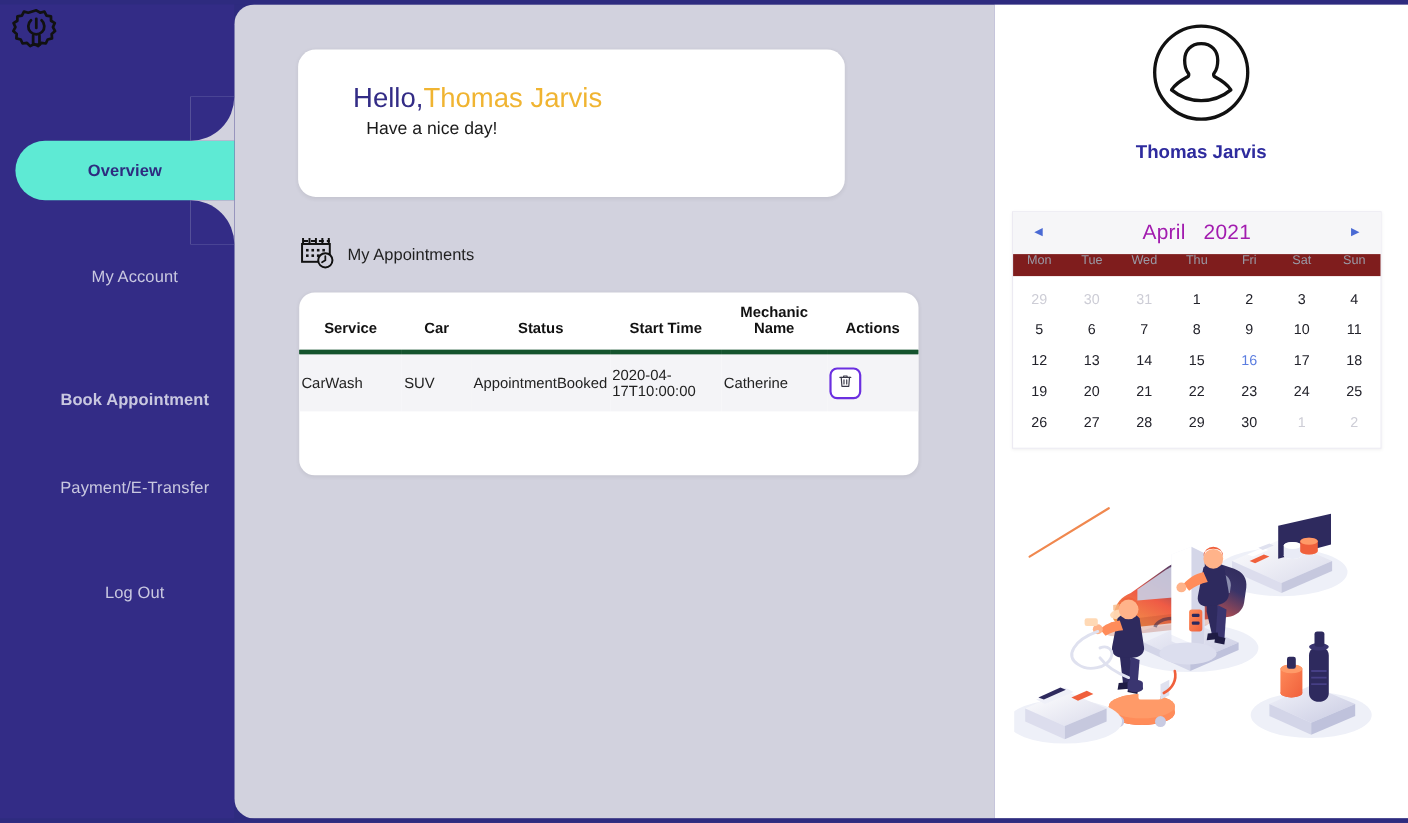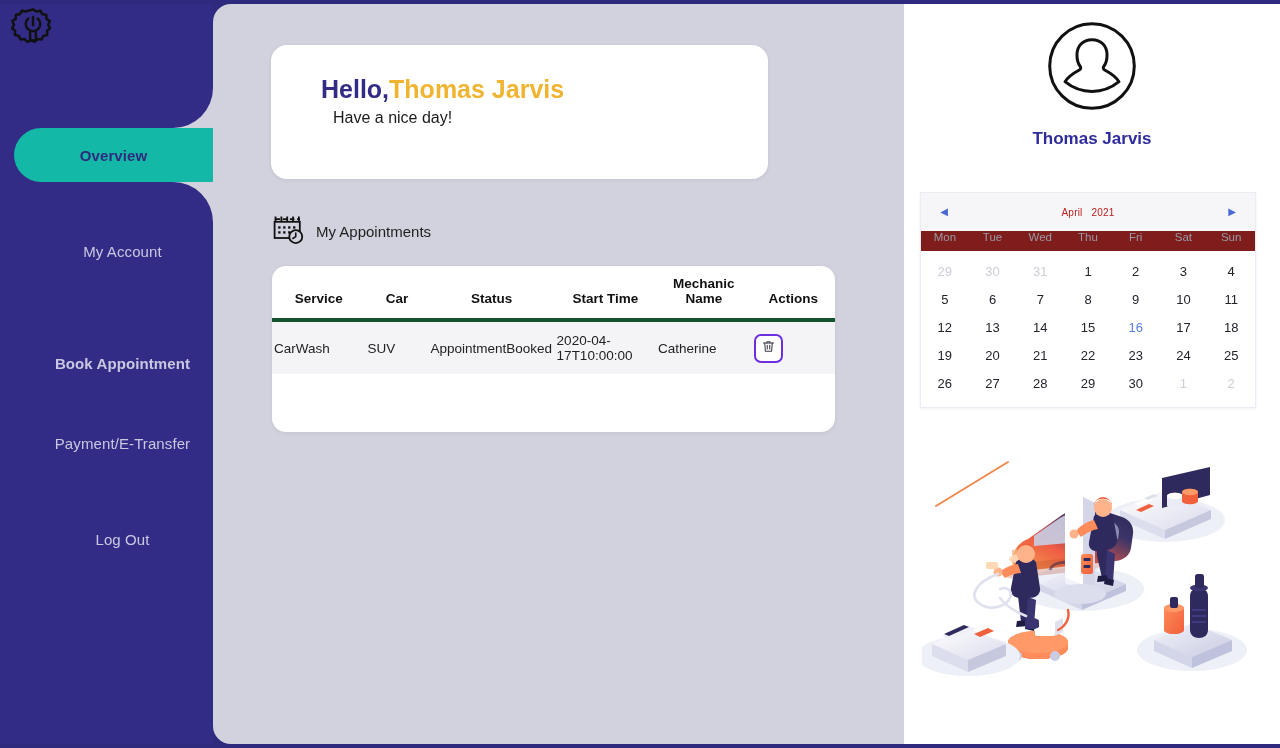--- a/index.html
+++ b/index.html
@@ -43,21 +43,21 @@
     justify-content: center;
     font-size: 15px;
     color: #c9c8e0;
     letter-spacing: .1px;
     cursor: pointer;
     user-select: none;
   }
   .nav-item.active {
     left: 14px;
     width: 199px;
-    background: #14b8a6;
+    background: #5eead4;
     color: #2e2b7f;
     font-weight: bold;
     border-top-left-radius: 27px;
     border-bottom-left-radius: 27px;
   }
   
   .notch {
     position: absolute;
     left: 173px;
     width: 40px; height: 40px;
@@ -92,21 +92,21 @@
     left: 58px; top: 41px;
     width: 497px; height: 134px;
     background: #fff;
     border-radius: 16px;
     box-shadow: 0 1px 4px rgba(0,0,0,.07);
   }
   .greet-line1 {
     position: absolute;
     left: 50px; top: 30px;
     font-size: 25px;
-    font-weight: bold;
+    font-weight: normal;
     white-space: nowrap;
   }
   .greet-hello { color: #332c86; }
   .greet-name  { color: #f0b431; }
   .greet-line2 {
     position: absolute;
     left: 62px; top: 64px;
     font-size: 16px;
     color: #1b1b1b;
   }
@@ -214,22 +214,22 @@
   .cal-arrow {
     width: 14px; height: 14px;
     display: flex; align-items: center; justify-content: center;
     color: #4a6ad4;
     font-size: 10px;
     cursor: pointer;
     background: none; border: none;
     line-height: 1;
   }
   .cal-title {
-    font-size: 10px;
-    color: #b91c1c;
+    font-size: 19px;
+    color: #a21caf;
     letter-spacing: .2px;
   }
   .cal-dows {
     display: grid;
     grid-template-columns: repeat(7, 1fr);
     background: #7f1d1d;
     padding-bottom: 8px;
   }
   .cal-dow {
     text-align: center;

